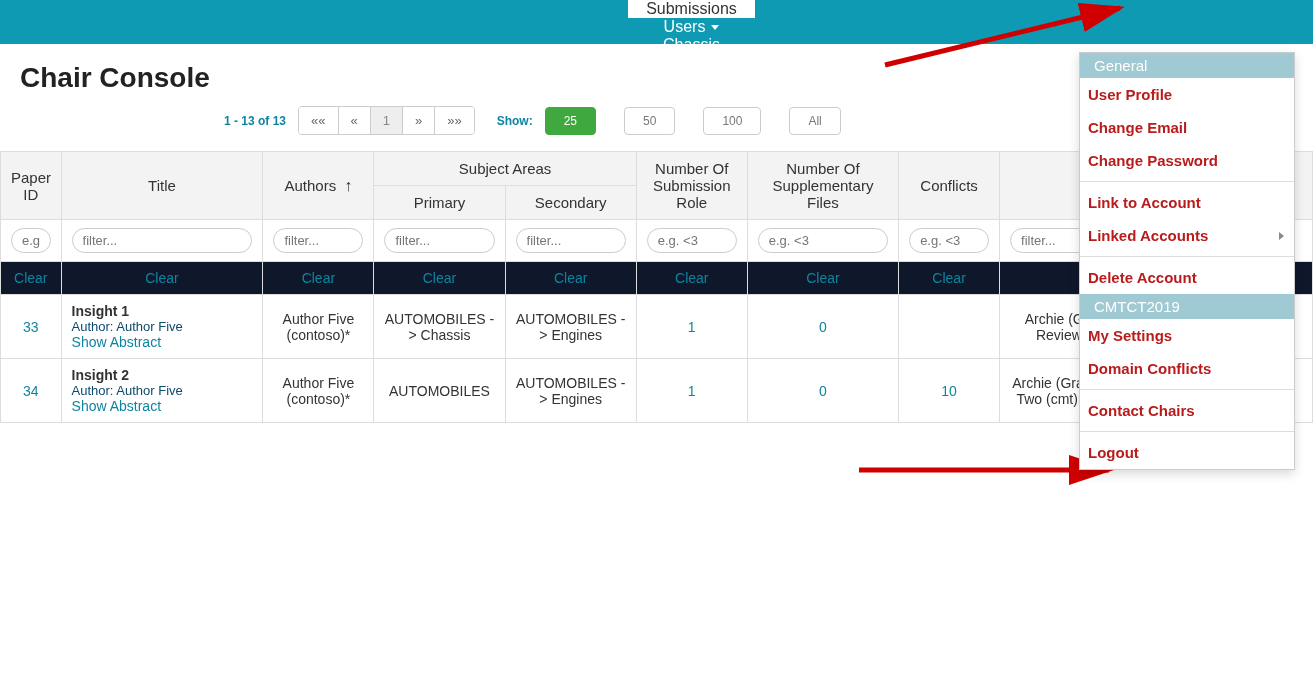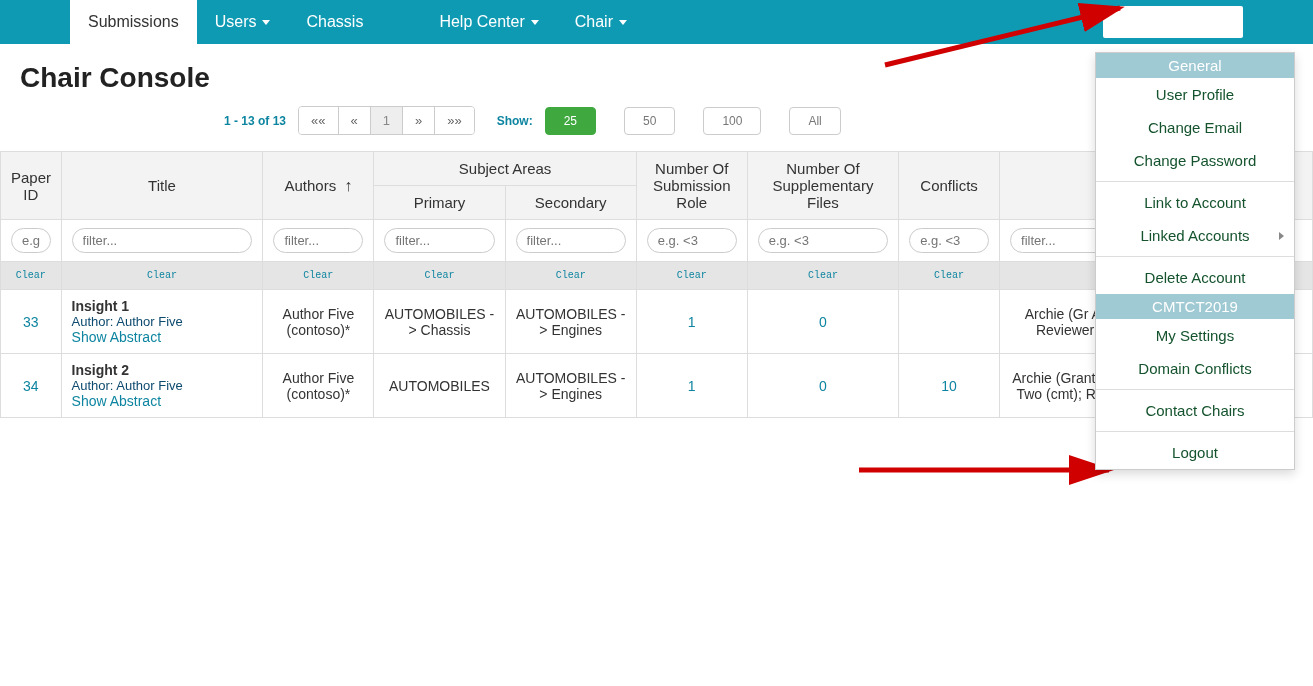--- a/index.html
+++ b/index.html
@@ -12,20 +12,21 @@
     width: 1313px;
   }
   
   .topnav {
     display: flex;
     align-items: center;
     background: #0f9ab3;
     height: 44px;
     color: #fff;
     padding: 0 0 0 70px;
+    flex-direction: column;
   }
   .topnav .nav-item {
     padding: 0 18px;
     height: 44px;
     display: flex;
     align-items: center;
     font-size: 16px;
     cursor: pointer;
   }
   .topnav .nav-item.active {
@@ -139,61 +140,60 @@
   .filter-row input {
     width: 100%;
     border: 1px solid #ccc;
     border-radius: 14px;
     padding: 4px 10px;
     font-size: 13px;
     color: #666;
   }
   .filter-row td { background: #fff; padding: 6px 8px 2px 8px; }
   .clear-row td {
-    font-size: 10px;
+    font-size: 14px;
     color: #0e85a0;
     text-align: right;
     border-top: none;
     padding: 0 10px 6px 0;
-    background: #e5e5e5;
-    font-family: Liberation Mono, monospace;
+    background: #0f172a;
   }
   .link { color: #0e85a0; cursor: pointer; }
   .title-cell { text-align: left !important; }
   .title-cell b { font-weight: bold; display: block; }
   .title-cell .auth { font-size: 13px; color: #0c4a6e; }
   .sort-arrow {
     display: inline-block;
     font-size: 16px;
     margin-left: 4px;
   }
   
   .dropdown {
     position: absolute;
     top: 52px;
     right: 18px;
-    width: 200px;
+    width: 216px;
     background: #fff;
     border: 1px solid #ccc;
     box-shadow: 0 4px 10px rgba(0,0,0,0.15);
     z-index: 100;
     font-size: 15px;
-    text-align: center;
   }
   .dropdown .dd-hdr {
     background: #9fc9d3;
     color: #fff;
     padding: 4px 14px;
     font-size: 15px;
   }
   .dropdown .dd-item {
-    padding: 8px 32px;
-    color: #14532d;
+    padding: 8px 8px;
+    color: #b91c1c;
     cursor: pointer;
     position: relative;
+    font-weight: bold;
   }
   .dropdown .dd-item.highlight { background: #ffff00; }
   .dropdown .dd-sep { border-top: 1px solid #ddd; margin: 4px 0; }
   .dropdown .dd-item .sub-caret {
     position: absolute; right: 10px; top: 50%; transform: translateY(-50%);
     width:0;height:0;border-top:4px solid transparent;border-bottom:4px solid transparent;border-left:5px solid #888;
   }
   
   svg.annot { position: absolute; pointer-events: none; z-index: 50; }
   .arrow1 { top: 0px; left: 880px; width: 260px; height: 70px; }

